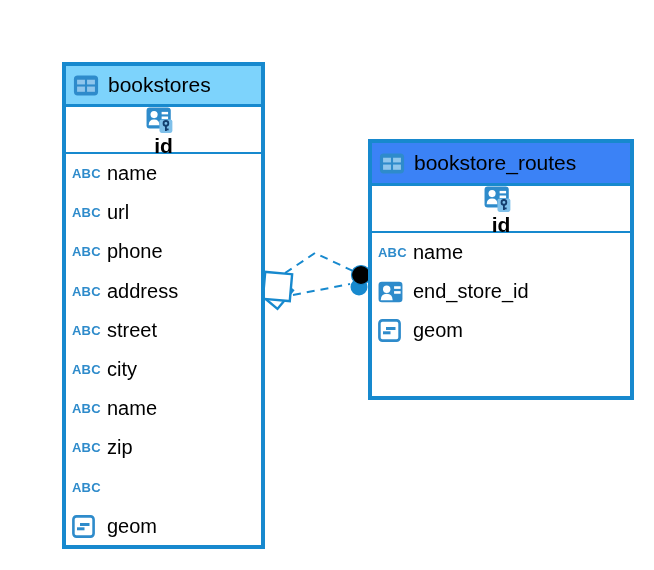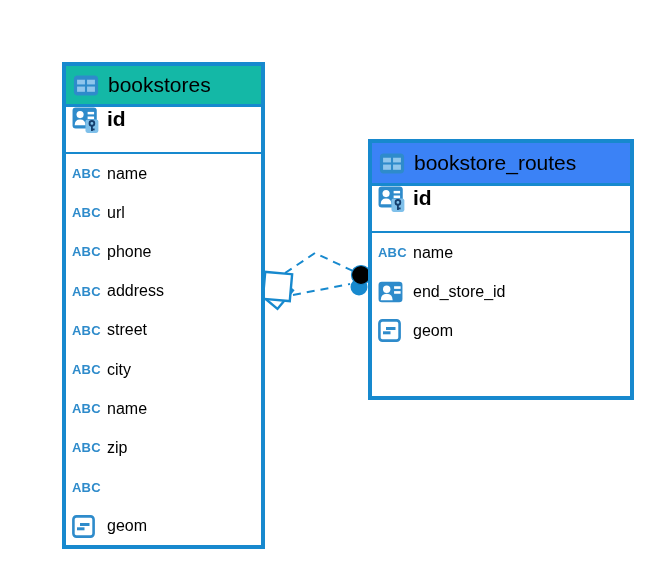--- a/index.html
+++ b/index.html
@@ -11,37 +11,38 @@
   .er-table {
     position:absolute; background:#ffffff;
     border:4px solid #1789CE; box-sizing:border-box; z-index:2;
   }
   #t-bookstores { left:62px; top:62px; width:203px; height:487px; }
   #t-routes     { left:368px; top:139px; width:266px; height:261px; }
   .thead {
     display:flex; align-items:center; padding:0 7px;
     border-bottom:3px solid #1789CE;
   }
-  #t-bookstores .thead { height:38px; background:#14b8a6; }
+  #t-bookstores .thead { height:38px; background:#7dd3fc; }
   #t-routes     .thead { height:40px; background:#3b82f6; }
   .tname { font-size:21px; color:#000; white-space:nowrap; }
   .pkrow {
-    display:flex; align-items:flex-start; padding:0 6px;
+    display:flex; align-items:center; padding:0 6px;
     border-bottom:2px solid #1789CE;
+    flex-direction:column;
   }
   #t-bookstores .pkrow, #t-routes .pkrow { height:45px; }
   .pkrow .cname { font-weight:bold; font-size:21px; }
   .crow { display:flex; align-items:center; padding:0 6px; }
   #t-bookstores .crow { height:39.2px; }
   #t-routes     .crow { height:39px; }
   .ic {
     width:35px; flex:0 0 auto; display:flex; align-items:center;
     justify-content:flex-start;
   }
-  .cname { font-size:16px; color:#000; white-space:nowrap; }
+  .cname { font-size:20px; color:#000; white-space:nowrap; }
   .abc {
     color:#2E8BCB; font-weight:800; font-size:13px; letter-spacing:0.2px;
     font-family:"Liberation Sans", sans-serif;
   }
   #edges { position:absolute; left:0; top:0; z-index:1; }
 </style>
 </head>
 <body>
 
 <div class="canvas">

